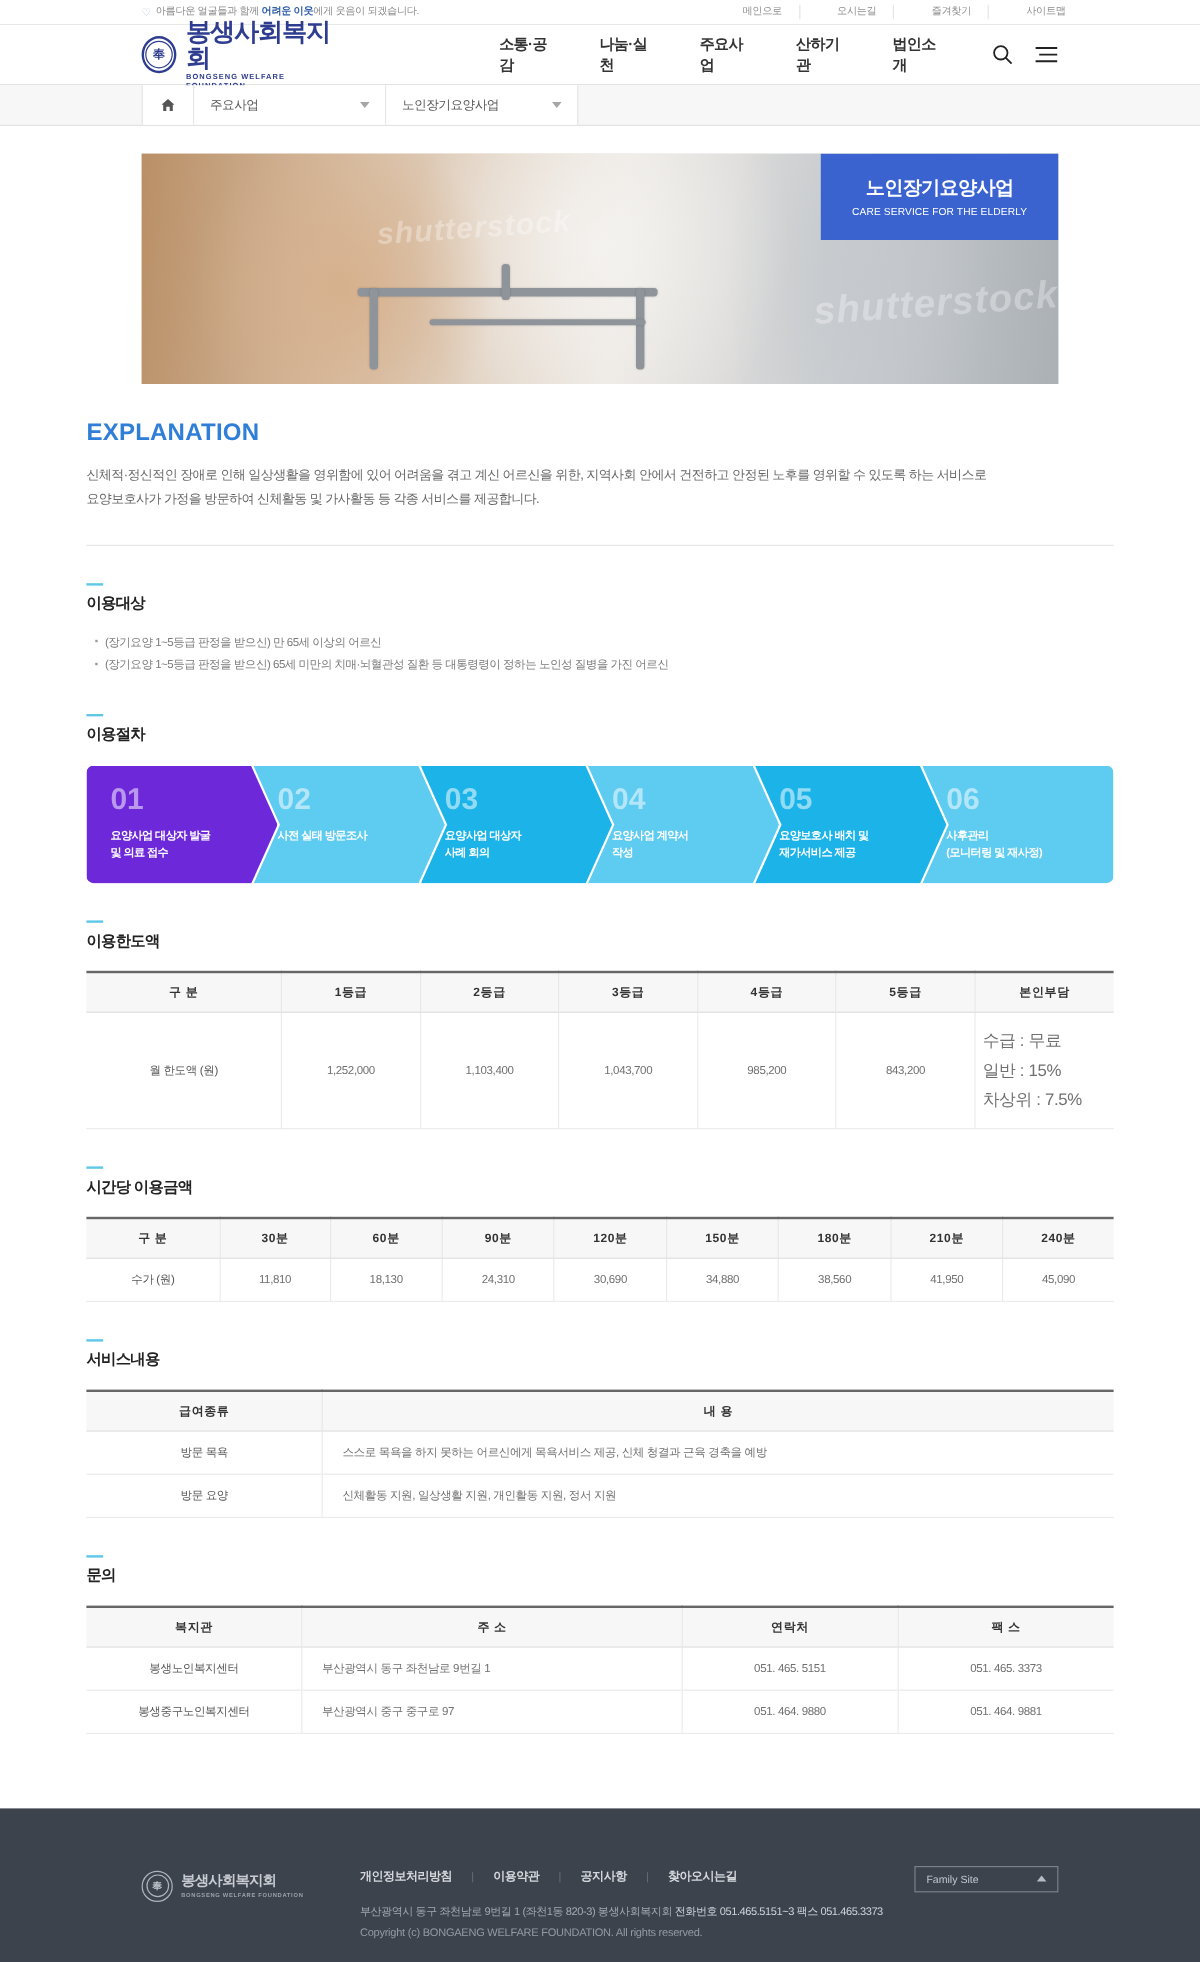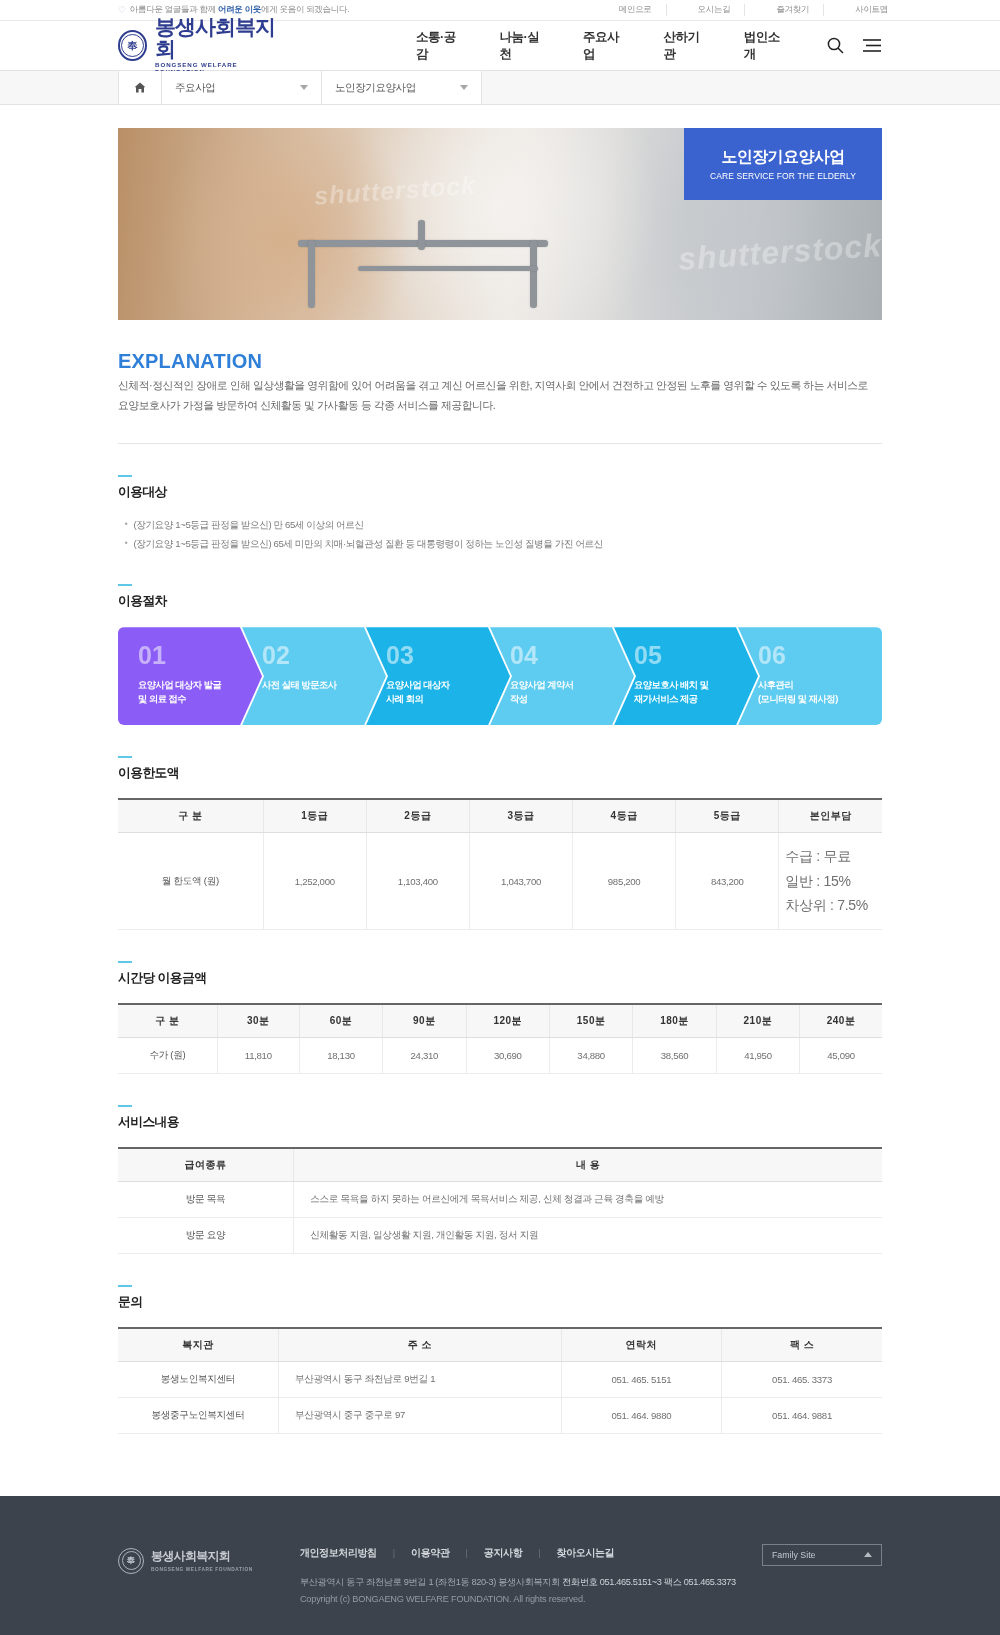--- a/index.html
+++ b/index.html
@@ -139,28 +139,28 @@
   .banner-title {
     position: absolute; right: 0; top: 0; width: 198px; height: 72px;
     background: #3a63cf;
     display: flex; flex-direction: column; align-items: center; justify-content: center;
     color: #fff;
   }
   .banner-title .bt-ko { font-size: 16px; font-weight: bold; letter-spacing: -0.6px; }
   .banner-title .bt-en { font-size: 8.5px; letter-spacing: 0.1px; margin-top: 3px; }
 
   
-  .content { padding: 0 118px; }
+  .content { padding: 0 72px; }
   .explanation-title {
     font-size: 20px; font-weight: bold; color: #2f7fd8;
     letter-spacing: 0.2px; margin-top: 30px;
   }
   .explanation-body {
     font-size: 10.8px; color: #666; line-height: 1.85;
-    letter-spacing: -0.45px; margin-top: 3px;
+    letter-spacing: -0.45px; margin-top: 14px;
   }
   .hr-light { height: 1px; background: #e6e6e6; margin-top: 27px; }
 
   .sec { margin-top: 31px; }
   .sec-mark { width: 14px; height: 2px; background: #5ec8e6; margin-bottom: 7px; }
   .sec-title {
     font-size: 12.8px; font-weight: bold; color: #222; letter-spacing: -0.6px;
   }
 
   .bullets { margin-top: 15px; }
@@ -355,21 +355,21 @@
         <span class="dot">▪</span>
         <span>(장기요양 1~5등급 판정을 받으신) 65세 미만의 치매·뇌혈관성 질환 등 대통령령이 정하는 노인성 질병을 가진 어르신</span>
       </div>
     </div>
   </div>
 
   <div class="sec">
     <div class="sec-mark"></div>
     <div class="sec-title">이용절차</div>
     <div class="steps">
-      <div class="step" style="background:#8b5cf6;z-index:6;">
+      <div class="step" style="background:#6d28d9;z-index:6;">
         <div class="step-num">01</div>
         <div class="step-label" style="white-space:pre-line;">요양사업 대상자 발굴
 및 의료 접수</div>
       </div>
       <div class="step" style="background:#5ecbf0;z-index:5;">
         <div class="step-num">02</div>
         <div class="step-label" style="white-space:pre-line;">사전 실태 방문조사</div>
       </div>
       <div class="step" style="background:#1cb4e8;z-index:4;">
         <div class="step-num">03</div>

